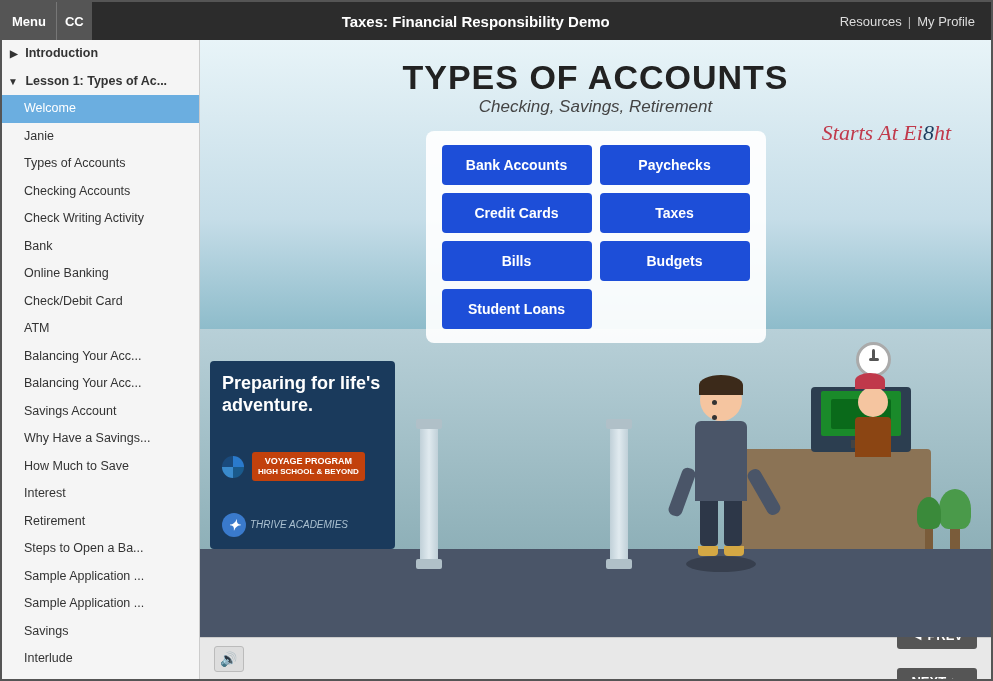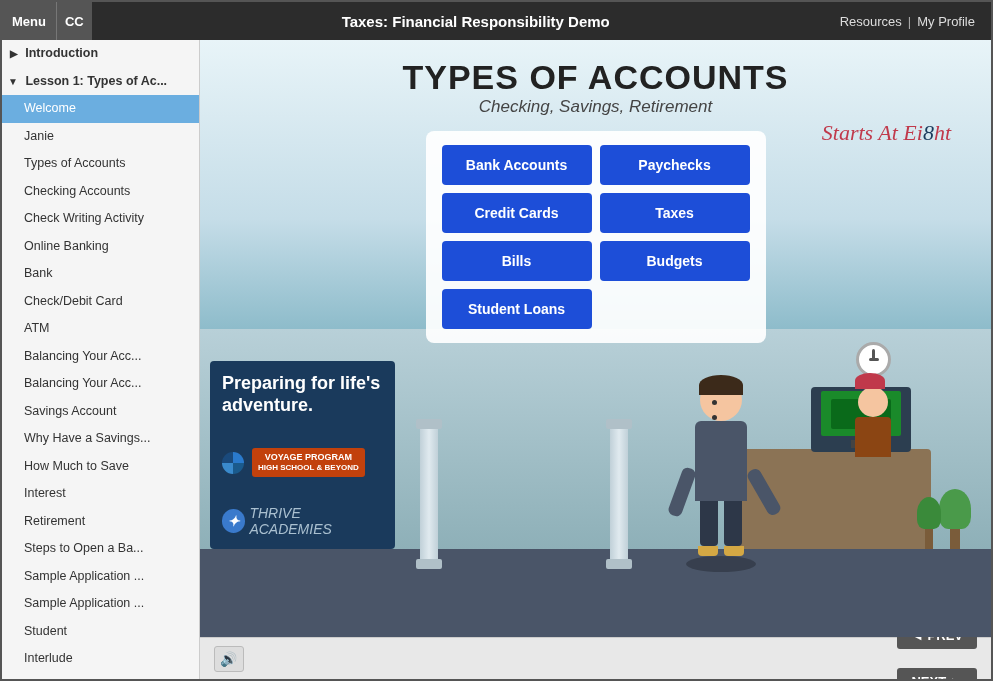--- a/index.html
+++ b/index.html
@@ -528,35 +528,35 @@
       </div>
       <div class="sidebar-item lesson-header">
         <span class="triangle">▼</span>
         <span>Lesson 1: Types of Ac...</span>
       </div>
       <div class="sidebar-item sub active">Welcome</div>
       <div class="sidebar-item sub">Janie</div>
       <div class="sidebar-item sub">Types of Accounts</div>
       <div class="sidebar-item sub">Checking Accounts</div>
       <div class="sidebar-item sub">Check Writing Activity</div>
+      <div class="sidebar-item sub">Bank</div>
       <div class="sidebar-item sub">Online Banking</div>
-      <div class="sidebar-item sub">Bank</div>
       <div class="sidebar-item sub">Check/Debit Card</div>
       <div class="sidebar-item sub">ATM</div>
       <div class="sidebar-item sub">Balancing Your Acc...</div>
       <div class="sidebar-item sub">Balancing Your Acc...</div>
       <div class="sidebar-item sub">Savings Account</div>
       <div class="sidebar-item sub">Why Have a Savings...</div>
       <div class="sidebar-item sub">How Much to Save</div>
       <div class="sidebar-item sub">Interest</div>
       <div class="sidebar-item sub">Retirement</div>
       <div class="sidebar-item sub">Steps to Open a Ba...</div>
       <div class="sidebar-item sub">Sample Application ...</div>
       <div class="sidebar-item sub">Sample Application ...</div>
-      <div class="sidebar-item sub">Student</div>
+      <div class="sidebar-item sub">Savings</div>
       <div class="sidebar-item sub">Interlude</div>
       <div class="sidebar-item lesson-header">
         
         <span>Lesson 2: Understan...</span>
       </div>
 
     </div>
 
     <div class="content-area">
       <div class="scene">
@@ -655,21 +655,21 @@
           <div class="advert-headline">Preparing for life's adventure.</div>
           <div class="advert-logo-area">
             <div class="globe-icon"></div>
             <div class="voyage-logo">
               <div>VOYAGE PROGRAM</div>
               <div style="font-size:8px;">HIGH SCHOOL &amp; BEYOND</div>
             </div>
           </div>
           <div class="thrive-logo">
             <div style="width:24px; height:24px; background:#3a7acc; border-radius:50%; display:flex; align-items:center; justify-content:center; color:#fff; font-size:14px; font-weight:bold;">✦</div>
-            <span style="color:#aac0d0; font-size:14px;">THRIVE ACADEMIES</span>
+            <span style="color:#aac0d0; font-size:10px;">THRIVE ACADEMIES</span>
           </div>
         </div>
 
       </div>
 
       <div class="bottom-bar">
         <button class="vol-btn">🔊</button>
         <div class="nav-buttons">
           <button class="nav-btn">◄ PREV</button>
           <button class="nav-btn">NEXT ►</button>

